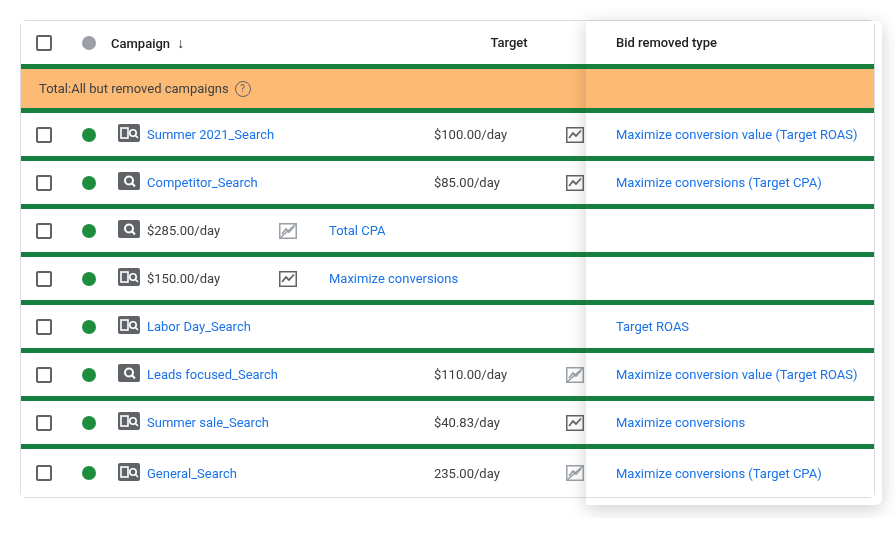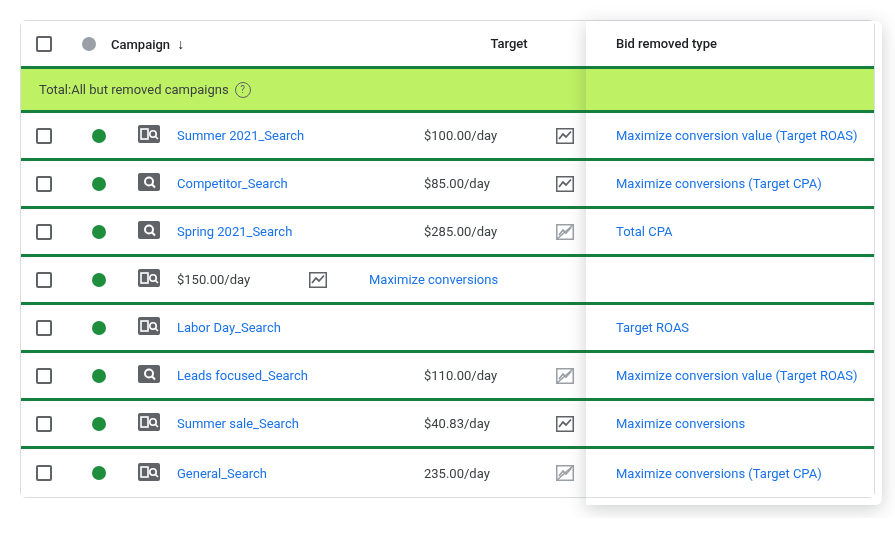--- a/index.html
+++ b/index.html
@@ -14,25 +14,25 @@
   .table-wrap {
     width: 855px;
     border: 1px solid #dadce0;
     border-radius: 6px;
     overflow: visible;
     position: relative;
   }
   .header-row, .total-row, .data-row {
     display: flex;
     align-items: center;
-    border-bottom: 3px solid #15803d;
+    border-bottom: 5px solid #15803d;
   }
   .header-row { height: 48px; background: #fff; font-weight: 500; color: #202124; }
-  .total-row { height: 44px; background: #bef264; padding-left: 18px; font-size: 13px; color: #3c4043; }
-  .data-row { height: 48px; background: #fff; gap: 10px; }
+  .total-row { height: 44px; background: #fdba74; padding-left: 18px; font-size: 13px; color: #3c4043; }
+  .data-row { height: 48px; background: #fff; }
   .data-row:last-child { border-bottom: none; }
 
   .col-check { width: 46px; display:flex; justify-content:center; }
   .col-status { width: 44px; display:flex; justify-content:center; }
   .col-cicon { width: 36px; display:flex; justify-content:center; }
   .col-name  { flex: 1; padding-right: 8px; }
   .col-budget { width: 160px; display:flex; justify-content:space-between; align-items:center; padding-right: 10px; }
   .col-bid   { width: 280px; padding-left: 22px; }
 
   .header-row .col-name { margin-left: -36px; } 
@@ -152,21 +152,20 @@
           <span class="checkbox"></span>
         </div>
         <div class="col-status">
           <span class="status-dot green"></span>
         </div>
         <div class="col-cicon">
           <span><svg width="22" height="18">
               <use href="#ico-search"></use>
             </svg></span>
         </div>
-        <div class="col-name"><span class="link">Spring 2021_Search</span></div>
         <div class="col-budget">
           <span class="budget-text">$285.00/day</span>
           <span class="chart-icon">
             <svg width="18" height="16">
               <use href="#ico-chart-off"></use>
             </svg>
           </span>
         </div>
         <div class="col-bid"><span class="link">Total CPA</span></div>
       </div>

